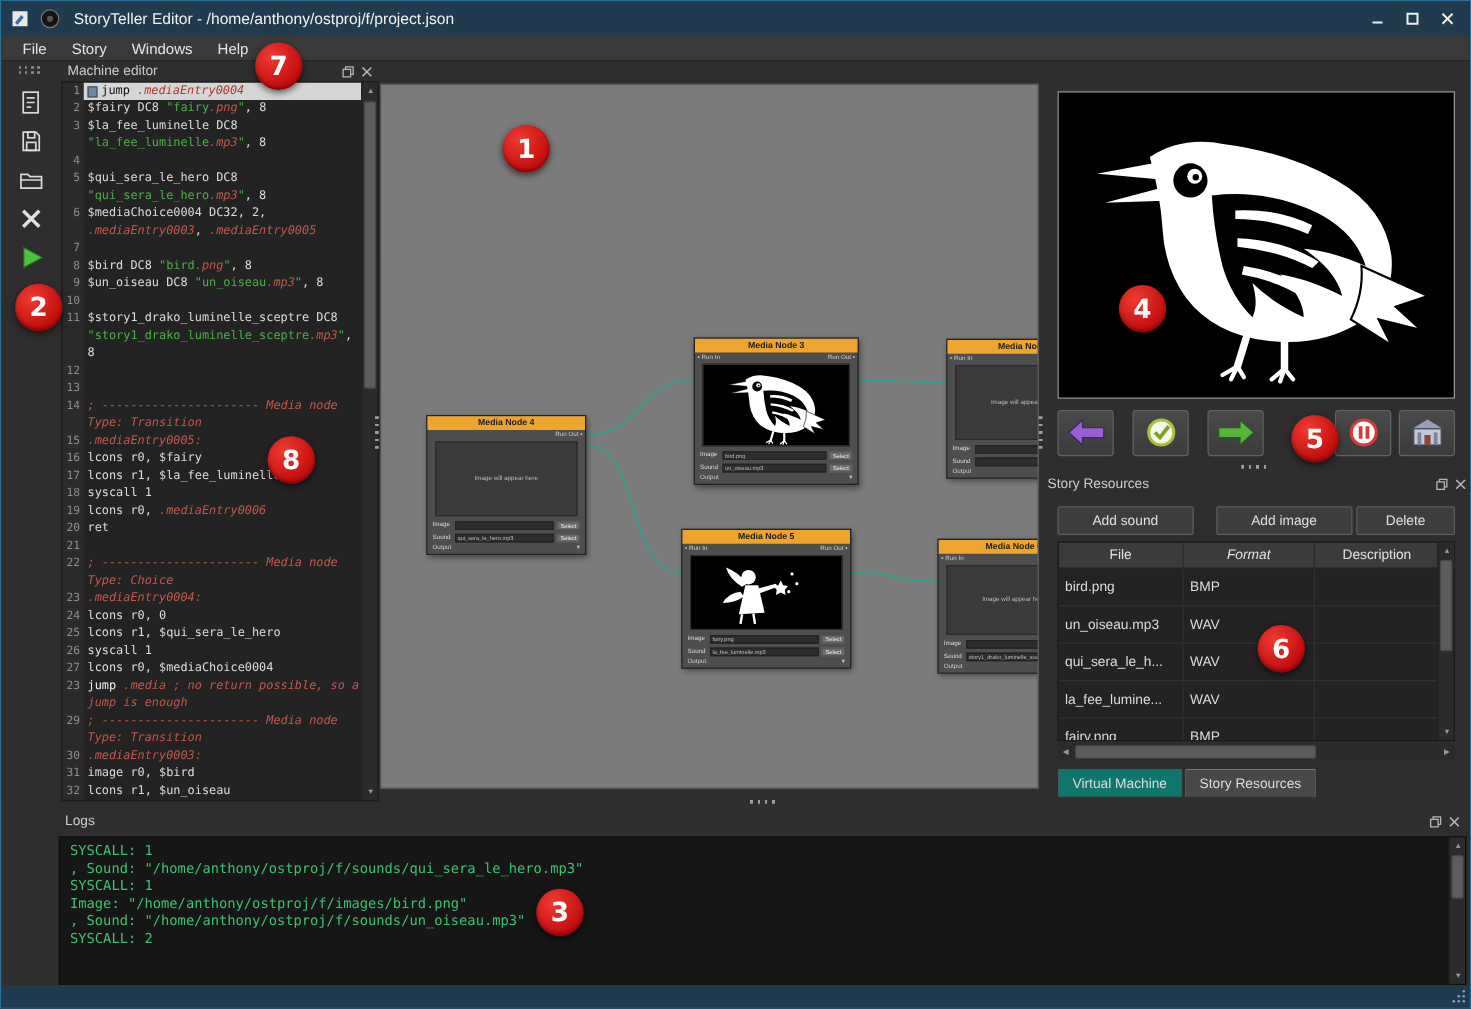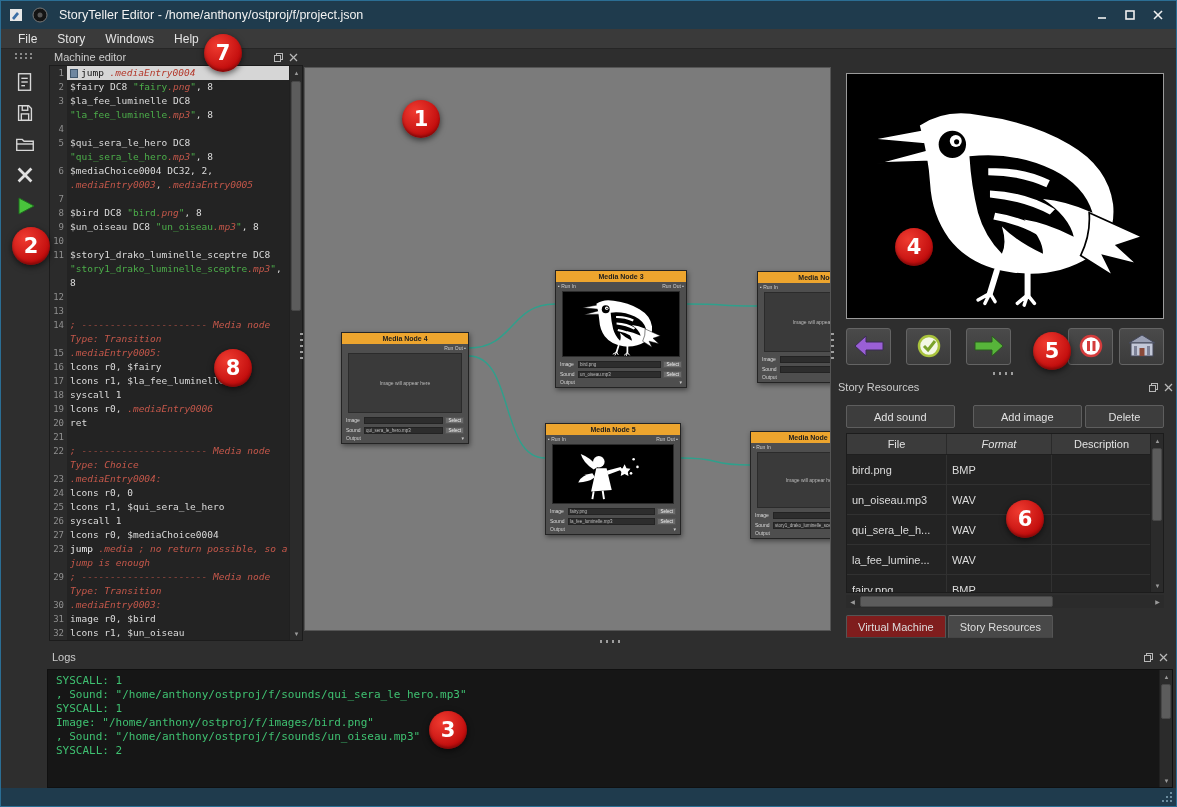--- a/index.html
+++ b/index.html
@@ -103,21 +103,21 @@
   .th { font-size:11px; color:#e2e2e2; display:flex; align-items:center; justify-content:center;
         border-right:1px solid #2a2a2a; flex:none; }
   .tbody { position:absolute; left:0; top:21px; width:305px; height:139px; overflow:hidden; }
   .tr-row { display:flex; height:30px; border-bottom:1px solid #313131; }
   .td { font-size:11px; color:#dcdcdc; display:flex; align-items:center; padding-left:5px;
         border-right:1px solid #313131; white-space:nowrap; overflow:hidden; flex:none; }
   .res-table .vscroll { position:absolute; right:0; top:0; height:100%; }
 
   .res-hscroll { position:absolute; left:13px; top:546px; width:318px; }
   .res-tabs { position:absolute; left:13px; top:566px; height:23px; display:flex; gap:2px; }
-  .rtab { font-size:11px; color:#dddddd; background:#7f1d1d; border:1px solid #555; border-bottom-color:#444;
+  .rtab { font-size:11px; color:#dddddd; background:#0f766e; border:1px solid #555; border-bottom-color:#444;
           padding:0 11px; display:flex; align-items:center; border-radius:2px 2px 0 0; }
   .rtab.active { background:#484848; border-top-color:#777; }
 
   
   .logs-panel { position:absolute; left:46px; top:648px; width:1126px; height:139px; }
   .log-wrap { position:absolute; left:0; top:20px; width:1126px; height:119px; background:#161616;
               border:1px solid #101010; display:flex; }
   .log-area { flex:1; overflow:hidden; padding:4px 0 0 8px; font-family:"DejaVu Sans Mono",monospace;
               font-size:11px; line-height:14px; color:#3fc171; }
 

